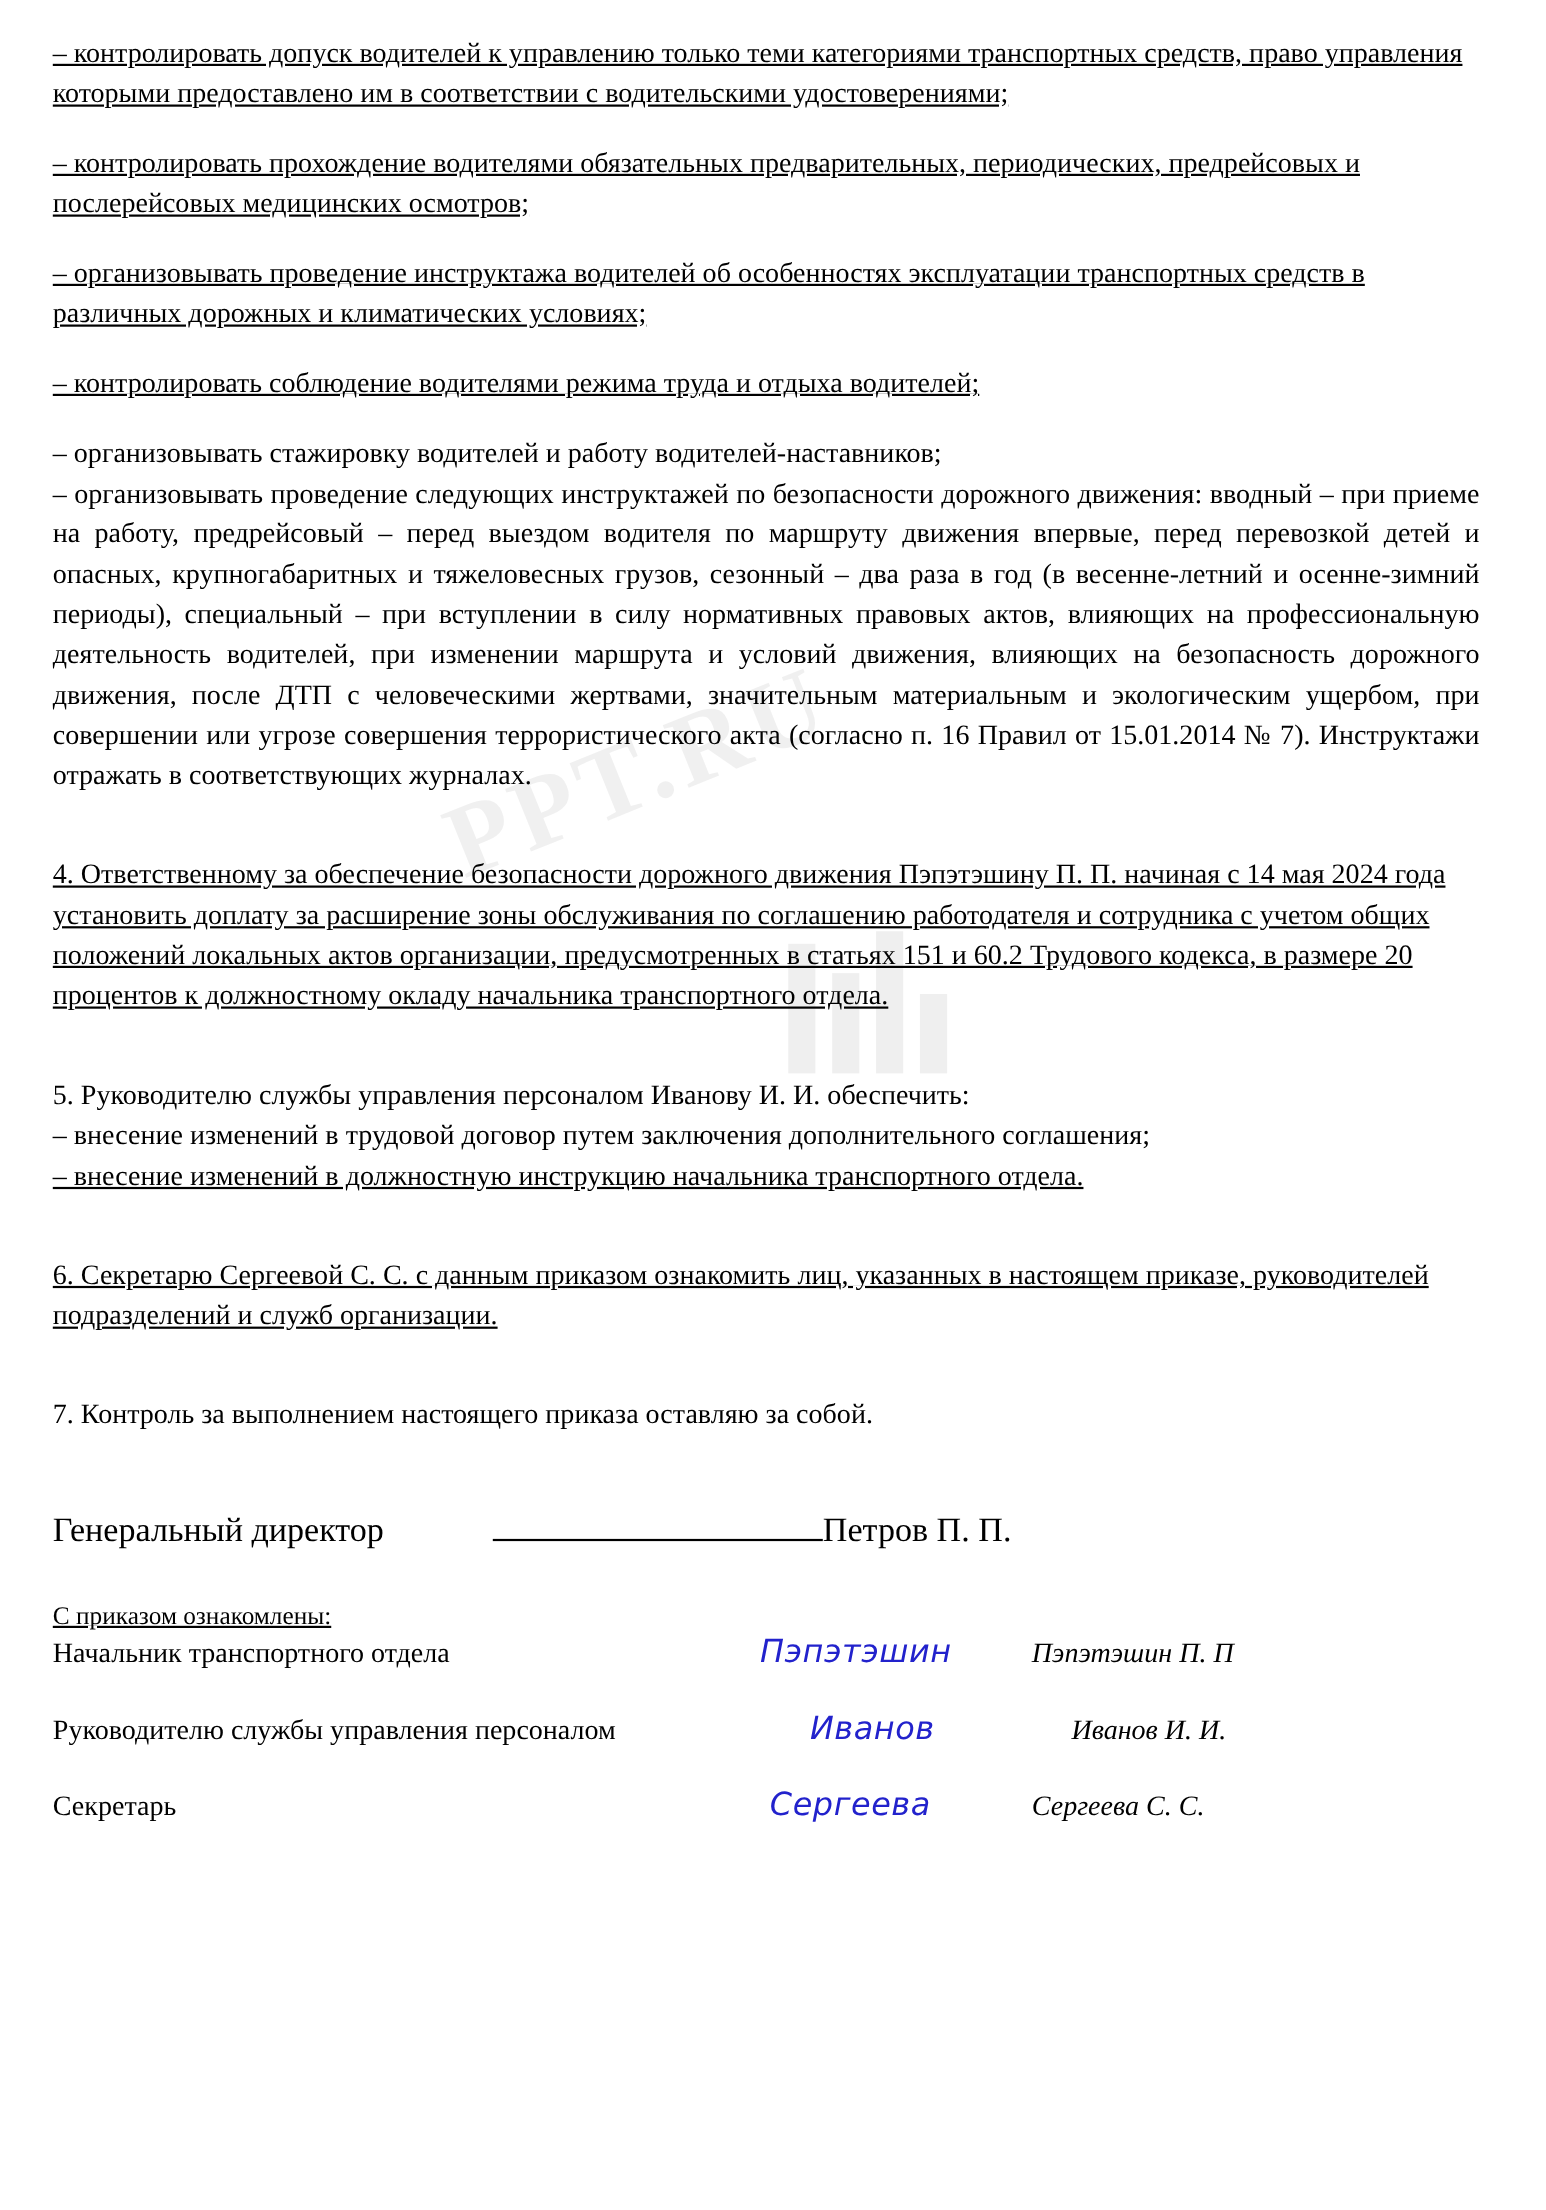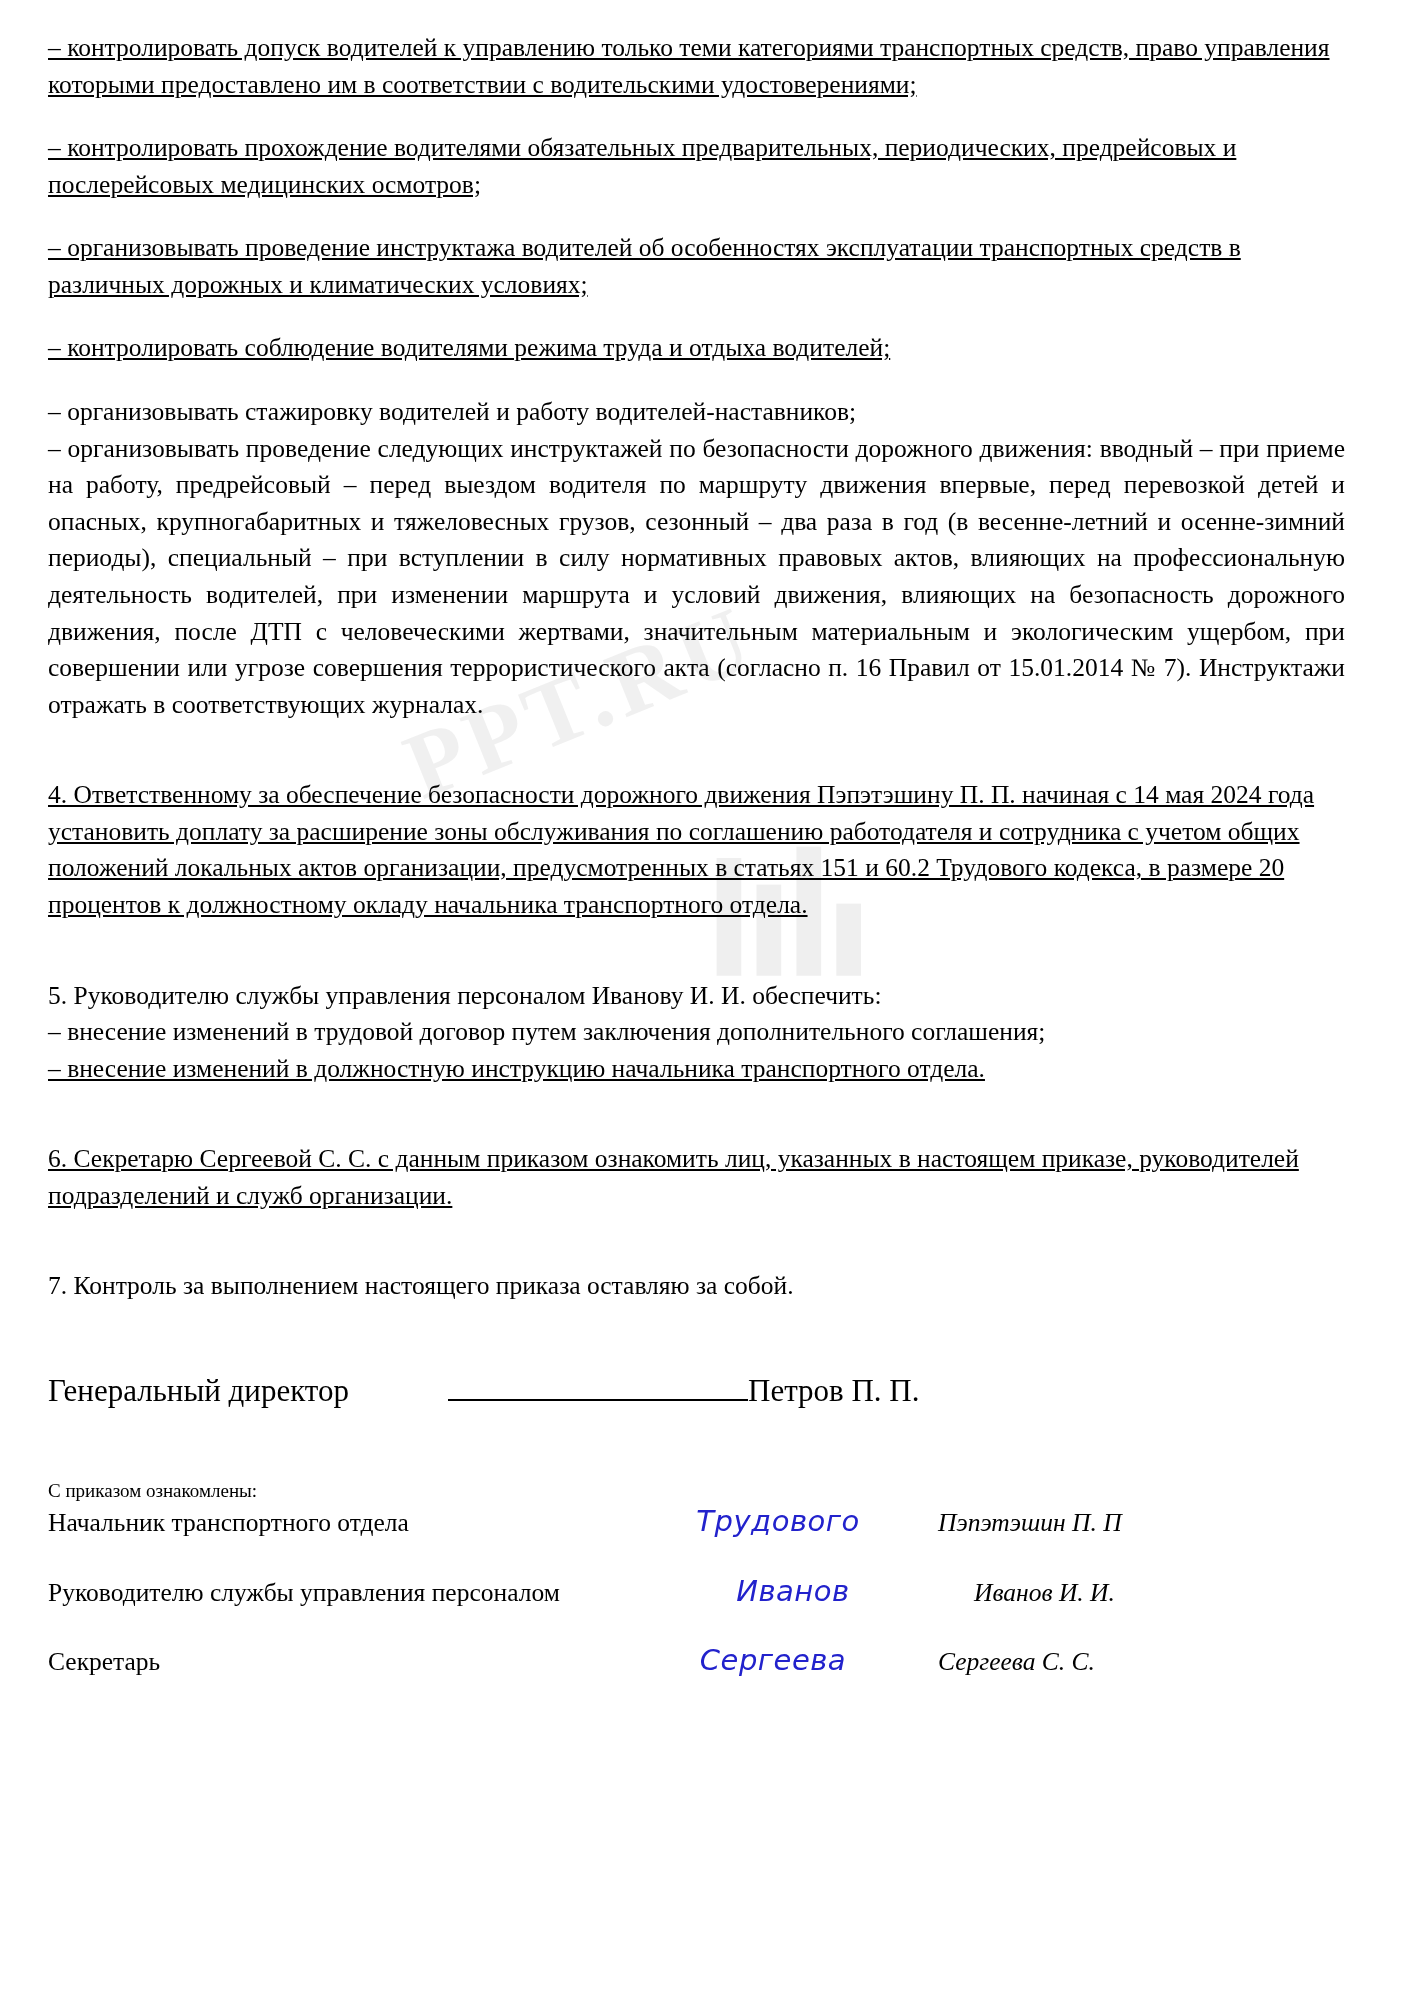--- a/index.html
+++ b/index.html
@@ -81,22 +81,23 @@
     border-bottom: 2px solid #000;
     height: 1px;
     margin-bottom: 6px;
   }
   .sig-director .name {
     flex: 1 1 auto;
     padding-right: 12px;
   }
 
   .ack-label {
-    margin-top: 68px;
-    font-size: 19px;
+    margin-top: 44px;
+    font-size: 23px;
+    text-decoration: underline;
   }
 
   
   .ack-table {
     width: 100%;
     border-collapse: collapse;
   }
   .ack-table td {
     font-size: 25.5px;
     line-height: 1.32;
@@ -170,21 +171,21 @@
       <span class="rule"></span>
       <span class="name">Петров П. П.</span>
     </div>
 
     <div class="ack-label">С приказом ознакомлены:</div>
 
     <table class="ack-table">
       <tbody>
         <tr class="r1">
           <td class="ack-role">Начальник транспортного отдела</td>
-          <td class="ack-sign"><span class="handwriting">Трудового</span></td>
+          <td class="ack-sign"><span class="handwriting">Пэпэтэшин</span></td>
           <td class="ack-name">Пэпэтэшин П. П</td>
         </tr>
         <tr class="r2">
           <td class="ack-role">Руководителю службы управления персоналом</td>
           <td class="ack-sign"><span class="handwriting">Иванов</span></td>
           <td class="ack-name">Иванов И. И.</td>
         </tr>
         <tr class="r3">
           <td class="ack-role">Секретарь</td>
           <td class="ack-sign"><span class="handwriting">Сергеева</span></td>

